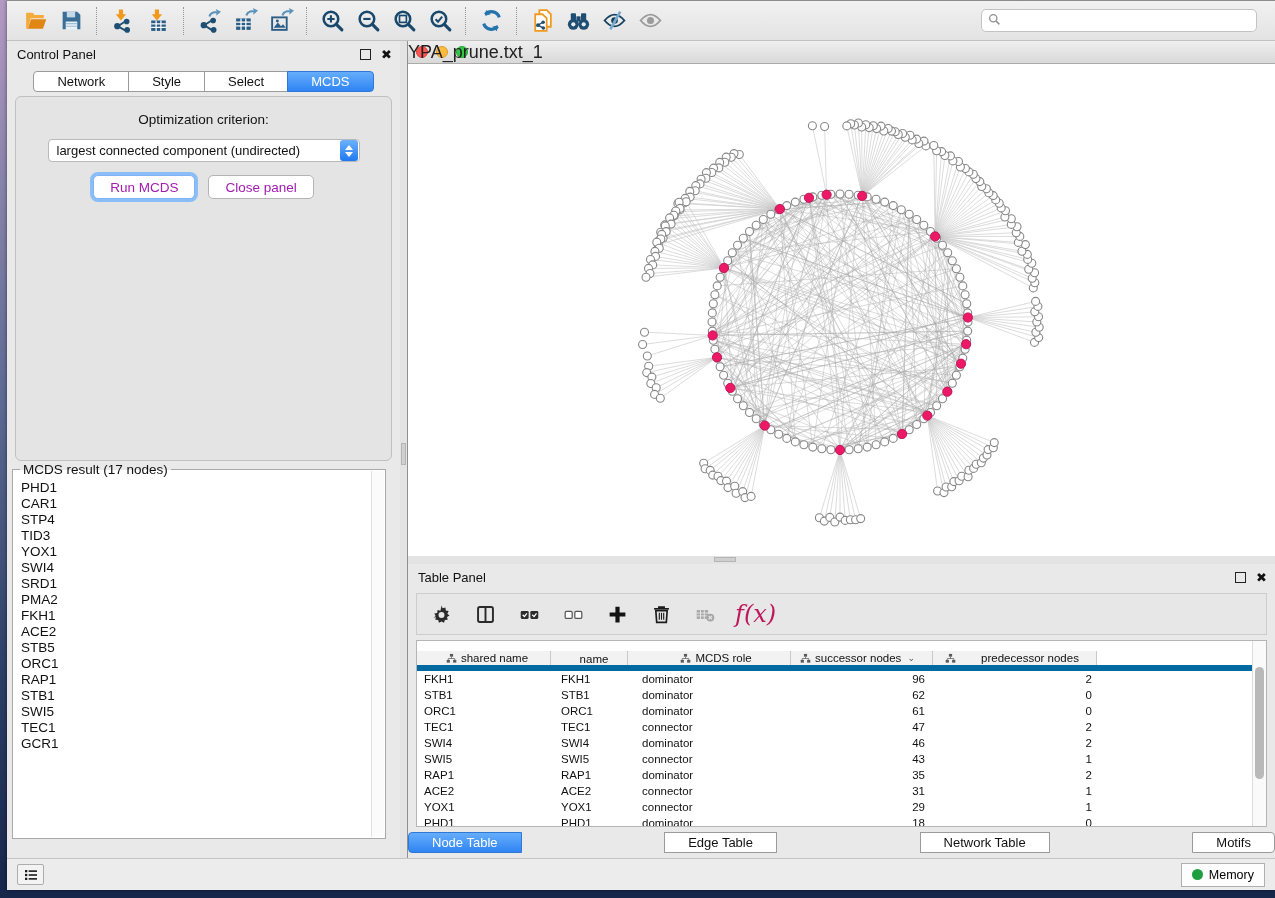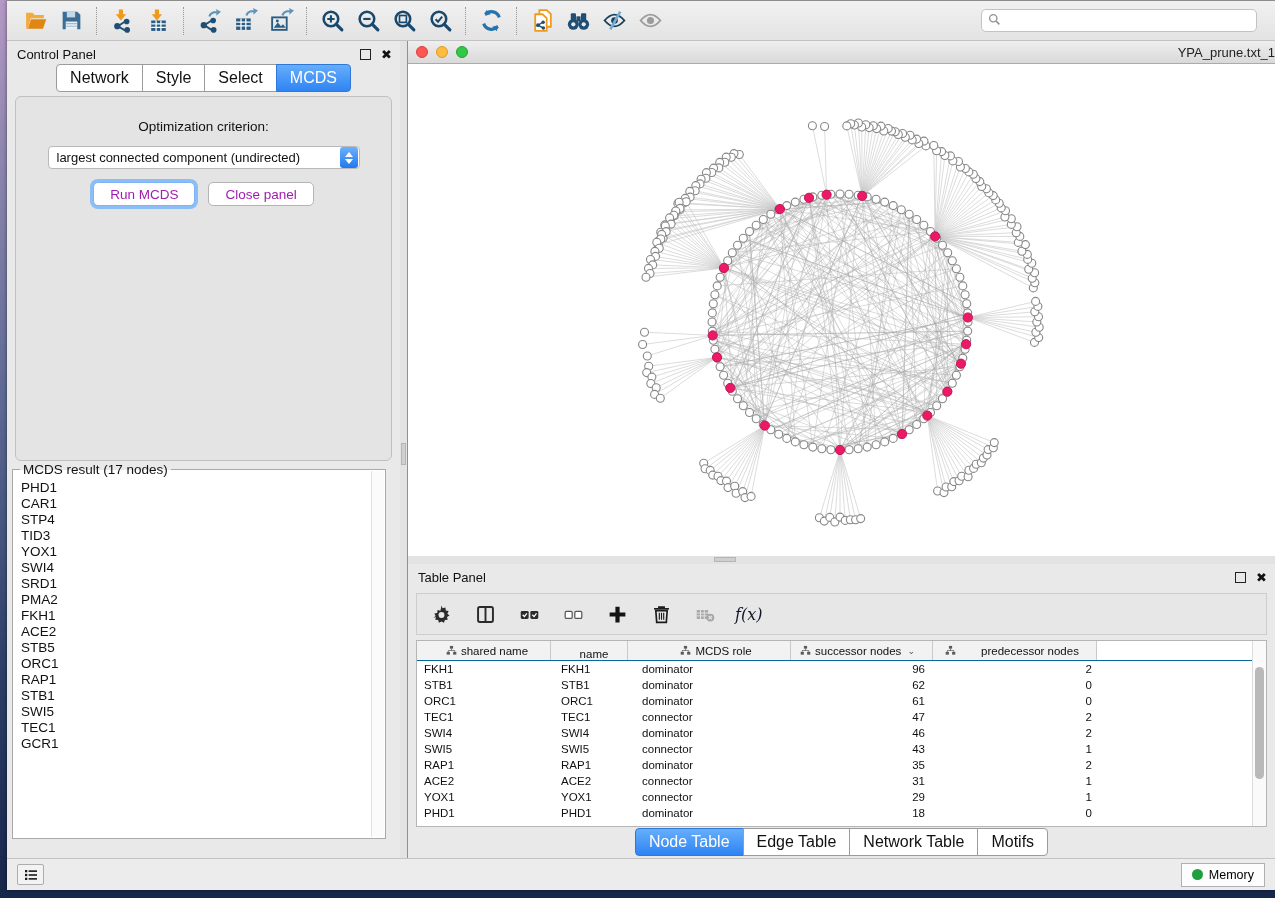--- a/index.html
+++ b/index.html
@@ -29,29 +29,29 @@
 
   
   .cpanel { width:393px; flex:0 0 393px; background:#e9e9e9; display:flex; flex-direction:column; }
   .panel-head { height:26px; display:flex; align-items:center; padding:0 8px 0 10px; }
   .panel-title { font-size:13px; color:#111; }
   .panel-head .spacer { flex:1; }
   .float-btn { width:11px; height:11px; border:1.5px solid #222; background:transparent; margin-right:10px; }
   .close-btn { font-size:13px; font-weight:bold; color:#111; line-height:11px; background:none; border:none; font-family:"DejaVu Sans",sans-serif; }
 
   .cp-tabs { height:29px; display:flex; justify-content:center; align-items:flex-end; padding-bottom:4px; }
-  .seg { height:28px; padding:0 13px; background:#fff; border:1px solid #9b9b9b; font-size:16px;
+  .seg { height:21px; padding:0 23px; background:#fff; border:1px solid #9b9b9b; font-size:13px;
     display:flex; align-items:center; margin-left:-1px; color:#111; }
   .seg:first-child { border-radius:4px 0 0 4px; margin-left:0; }
   .seg:last-child { border-radius:0 4px 4px 0; }
   .seg.active { background:linear-gradient(#66aefc,#2f84f3); border-color:#2f78d8; color:#fff; }
 
   .cp-box { margin:0 8px; height:365px; background:#e4e4e4; border:1px solid #c0c0c0; border-radius:6px;
     display:flex; flex-direction:column; align-items:center; }
-  .opt-label { margin-top:22px; font-size:13.5px; }
+  .opt-label { margin-top:15px; font-size:13.5px; }
   .dropdown { margin-top:12px; width:312px; height:23px; background:#fff; border:1px solid #b9b9b9;
     border-radius:4px; display:flex; align-items:center; position:relative; }
   .dropdown .dd-text { flex:1; padding-left:8px; font-size:13px; white-space:nowrap; }
   .dd-stepper { width:18px; height:21px; margin-right:1px; border-radius:3px;
     background:linear-gradient(#6cb1fd,#2079f1); display:flex; flex-direction:column;
     align-items:center; justify-content:center; gap:2px; }
   .dd-up { width:0;height:0;border-left:4px solid transparent;border-right:4px solid transparent;border-bottom:5px solid #fff; }
   .dd-dn { width:0;height:0;border-left:4px solid transparent;border-right:4px solid transparent;border-top:5px solid #fff; }
   .cp-buttons { margin-top:13px; display:flex; gap:13px; }
   .mac-btn { height:24px; padding:0 16px; background:#fff; border:1px solid #b4b4b4; border-radius:5px;
@@ -75,50 +75,50 @@
   .hsplit { height:8px; flex:0 0 8px; background:#e3e3e3; position:relative; }
   .hsplit .handle { position:absolute; left:306px; top:1px; width:22px; height:5px; background:#cfcfcf;
     border:1px solid #b5b5b5; }
 
   
   .netwin { height:515px; flex:0 0 515px; display:flex; flex-direction:column; background:#fff; }
   .net-titlebar { height:23px; flex:0 0 23px; background:linear-gradient(#efefef,#d9d9d9);
     border-bottom:1px solid #ababab; display:flex; align-items:center; padding:0 8px; position:relative; }
   .lights { display:flex; gap:8px; }
   .light { width:12px; height:12px; border-radius:50%; }
-  .net-title { position:absolute; left:0; right:0; text-align:right; font-size:13px; color:#222; }
+  .net-title { position:absolute; left:0; right:0; text-align:left; font-size:18px; color:#222; }
   .net-canvas { flex:1; background:#fff; overflow:hidden; }
 
   
   .tpanel { flex:1; background:#e9e9e9; display:flex; flex-direction:column; min-height:0; }
   .tp-toolbar { margin:3px 8px 5px 8px; height:42px; background:#e7e7e7; border:1px solid #cdcdcd;
     display:flex; align-items:center; padding:0 10px; gap:16px; }
   .tpb { width:28px; height:30px; background:none; border:none; display:flex; align-items:center; justify-content:center; }
   .tpb svg { width:21px; height:21px; }
-  .fx { font-family:"DejaVu Serif",serif; font-style:italic; font-size:16px; color:#0f172a; }
+  .fx { font-family:"DejaVu Serif",serif; font-style:italic; font-size:24px; color:#be185d; }
 
   .tablebox { margin:0 8px; height:187px; background:#fff; border:1px solid #b5b5b5; position:relative; overflow:hidden; }
-  .thead { display:flex; height:20px; border-bottom:1px solid #0369a1; font-size:11.5px; }
+  .thead { display:flex; height:20px; border-bottom:6px solid #0369a1; font-size:11.5px;margin-top:10px; }
   .th { background:#f2f2f2; border-right:1px solid #c9c9c9; display:flex; align-items:center;
     justify-content:center; gap:4px; color:#111; }
   .th svg { width:11px; height:11px; flex:0 0 11px; }
   .th .sort { font-size:9px; color:#555; margin-left:2px; }
   .th-fill { flex:1; background:#fff; }
   .tbody { font-size:11.5px; }
   .tr { display:flex; height:16px; align-items:center; }
   .td { white-space:nowrap; overflow:hidden; }
   .c0 { width:134px; padding-left:7px; }
   .c1 { width:77px;  padding-left:10px;align-items:flex-end; }
   .c2 { width:163px; padding-left:14px; }
   .c3 { width:142px; text-align:right; padding-right:8px; }
   .c4 { width:164px; text-align:right; padding-right:5px;gap:25px; }
   .tscroll { position:absolute; right:0; top:0; bottom:0; width:14px; background:#fafafa; border-left:1px solid #dcdcdc; }
   .tscroll .thumb { position:absolute; left:2px; right:2px; top:26px; height:112px; background:#b9b9b9; border-radius:5px; }
 
-  .tp-tabs { height:30px; display:flex; justify-content:center; align-items:center; }
+  .tp-tabs { height:30px; display:flex; justify-content:space-between; align-items:center; }
 
   
   .statusbar { height:32px; flex:0 0 32px; background:#ececec; border-top:1px solid #c4c4c4;
     display:flex; align-items:center; padding:0 10px; }
   .list-btn { width:27px; height:21px; background:#f3f3f3; border:1px solid #adadad; border-radius:2px;
     display:flex; align-items:center; justify-content:center; }
   .mem-btn { margin-left:auto; height:24px; padding:0 10px; background:#fdfdfd; border:1px solid #b0b0b0;
     display:flex; align-items:center; gap:6px; font-size:12.5px;text-align:right; }
   .mem-dot { width:11px; height:11px; border-radius:50%; }
 </style>

